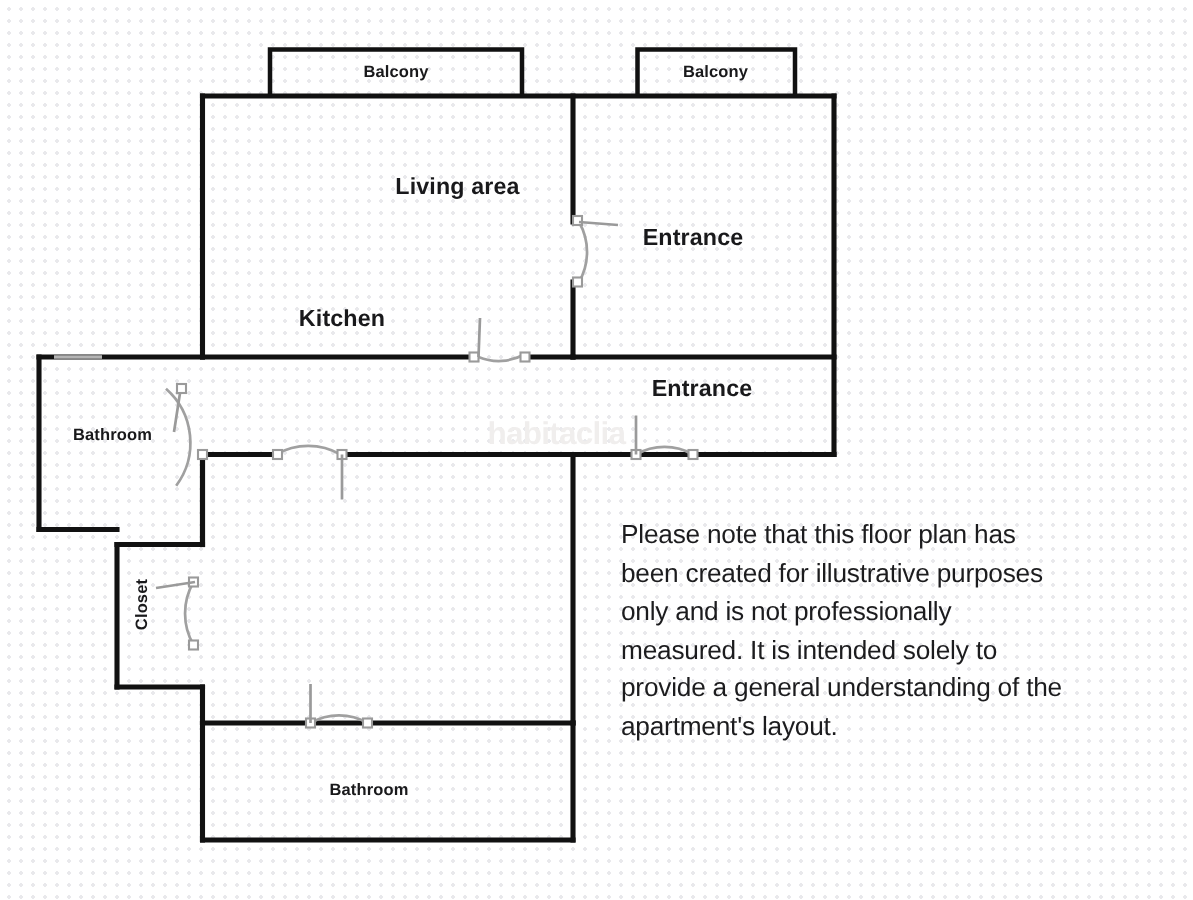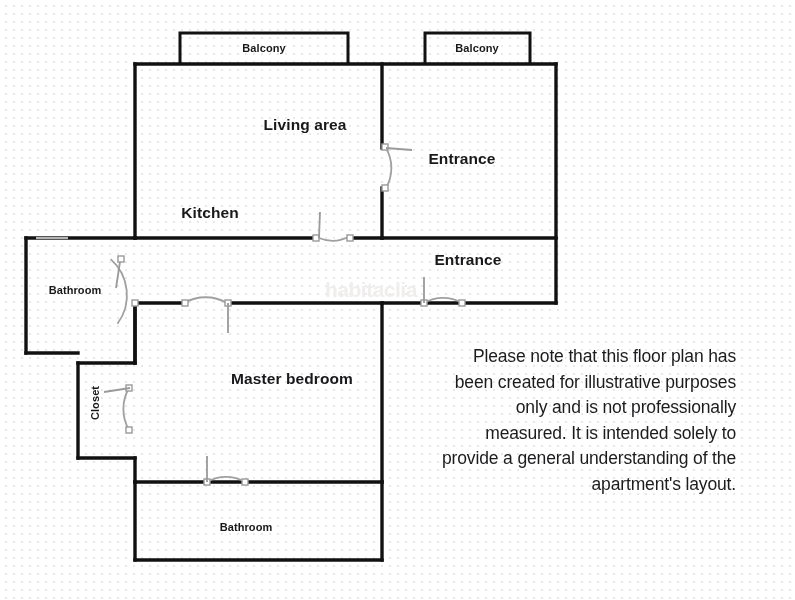--- a/index.html
+++ b/index.html
@@ -34,29 +34,28 @@
     transform: translate(-50%, -50%);
     letter-spacing: 0.1px;
   }
   .lbl-lg { font-size: 15.5px; }
   .lbl-sm { font-size: 11px; }
   .lbl-vert {
     transform: translate(-50%, -50%) rotate(-90deg);
   }
   #disclaimer {
     position: absolute;
-    left: 436px;
+    left: 414px;
     top: 344px;
     width: 300px;
     font-family: "Liberation Sans", sans-serif;
     font-size: 17.5px;
     line-height: 25.5px;
     color: #1c1c1e;
     letter-spacing: -0.15px;
-    text-align: right;
   }
   #watermark {
     position: absolute;
     left: 325px;
     top: 278px;
     font-family: "Liberation Sans", sans-serif;
     font-size: 21px;
     font-weight: bold;
     color: #f0eeed;
     letter-spacing: -0.5px;
@@ -155,22 +154,21 @@
       <line x1="424" y1="303" x2="424" y2="277"></line>
       <line x1="120" y1="262" x2="116" y2="288"></line>
     </g>
 
   </svg>
 
   <div class="room-label lbl-sm" style="left:264px; top:48px;">Balcony</div>
   <div class="room-label lbl-sm" style="left:477px; top:48px;">Balcony</div>
   <div class="room-label lbl-lg" style="left:263px; top:125px;margin-left:42px;">Living area</div>
   <div class="room-label lbl-lg" style="left:462px; top:159px;">Entrance</div>
-  <div class="room-label lbl-lg" style="left:210px; top:213px;text-align:right;">Kitchen</div>
+  <div class="room-label lbl-lg" style="left:228px; top:213px;text-align:right;">Kitchen</div>
   <div class="room-label lbl-lg" style="left:468px; top:260px;">Entrance</div>
   <div class="room-label lbl-sm" style="left:75px;  top:290px;">Bathroom</div>
-  <div class="room-label lbl-lg" style="left:292px; top:379px;">Master bedroom</div>
   <div class="room-label lbl-sm lbl-vert" style="left:95px; top:403px;">Closet</div>
   <div class="room-label lbl-sm" style="left:246px; top:527px;">Bathroom</div>
 
   <div id="disclaimer">Please note that this floor plan has been created for illustrative purposes only and is not professionally measured. It is intended solely to provide a general understanding of the apartment's layout.</div>
 
 </div>
 
 </body></html>

